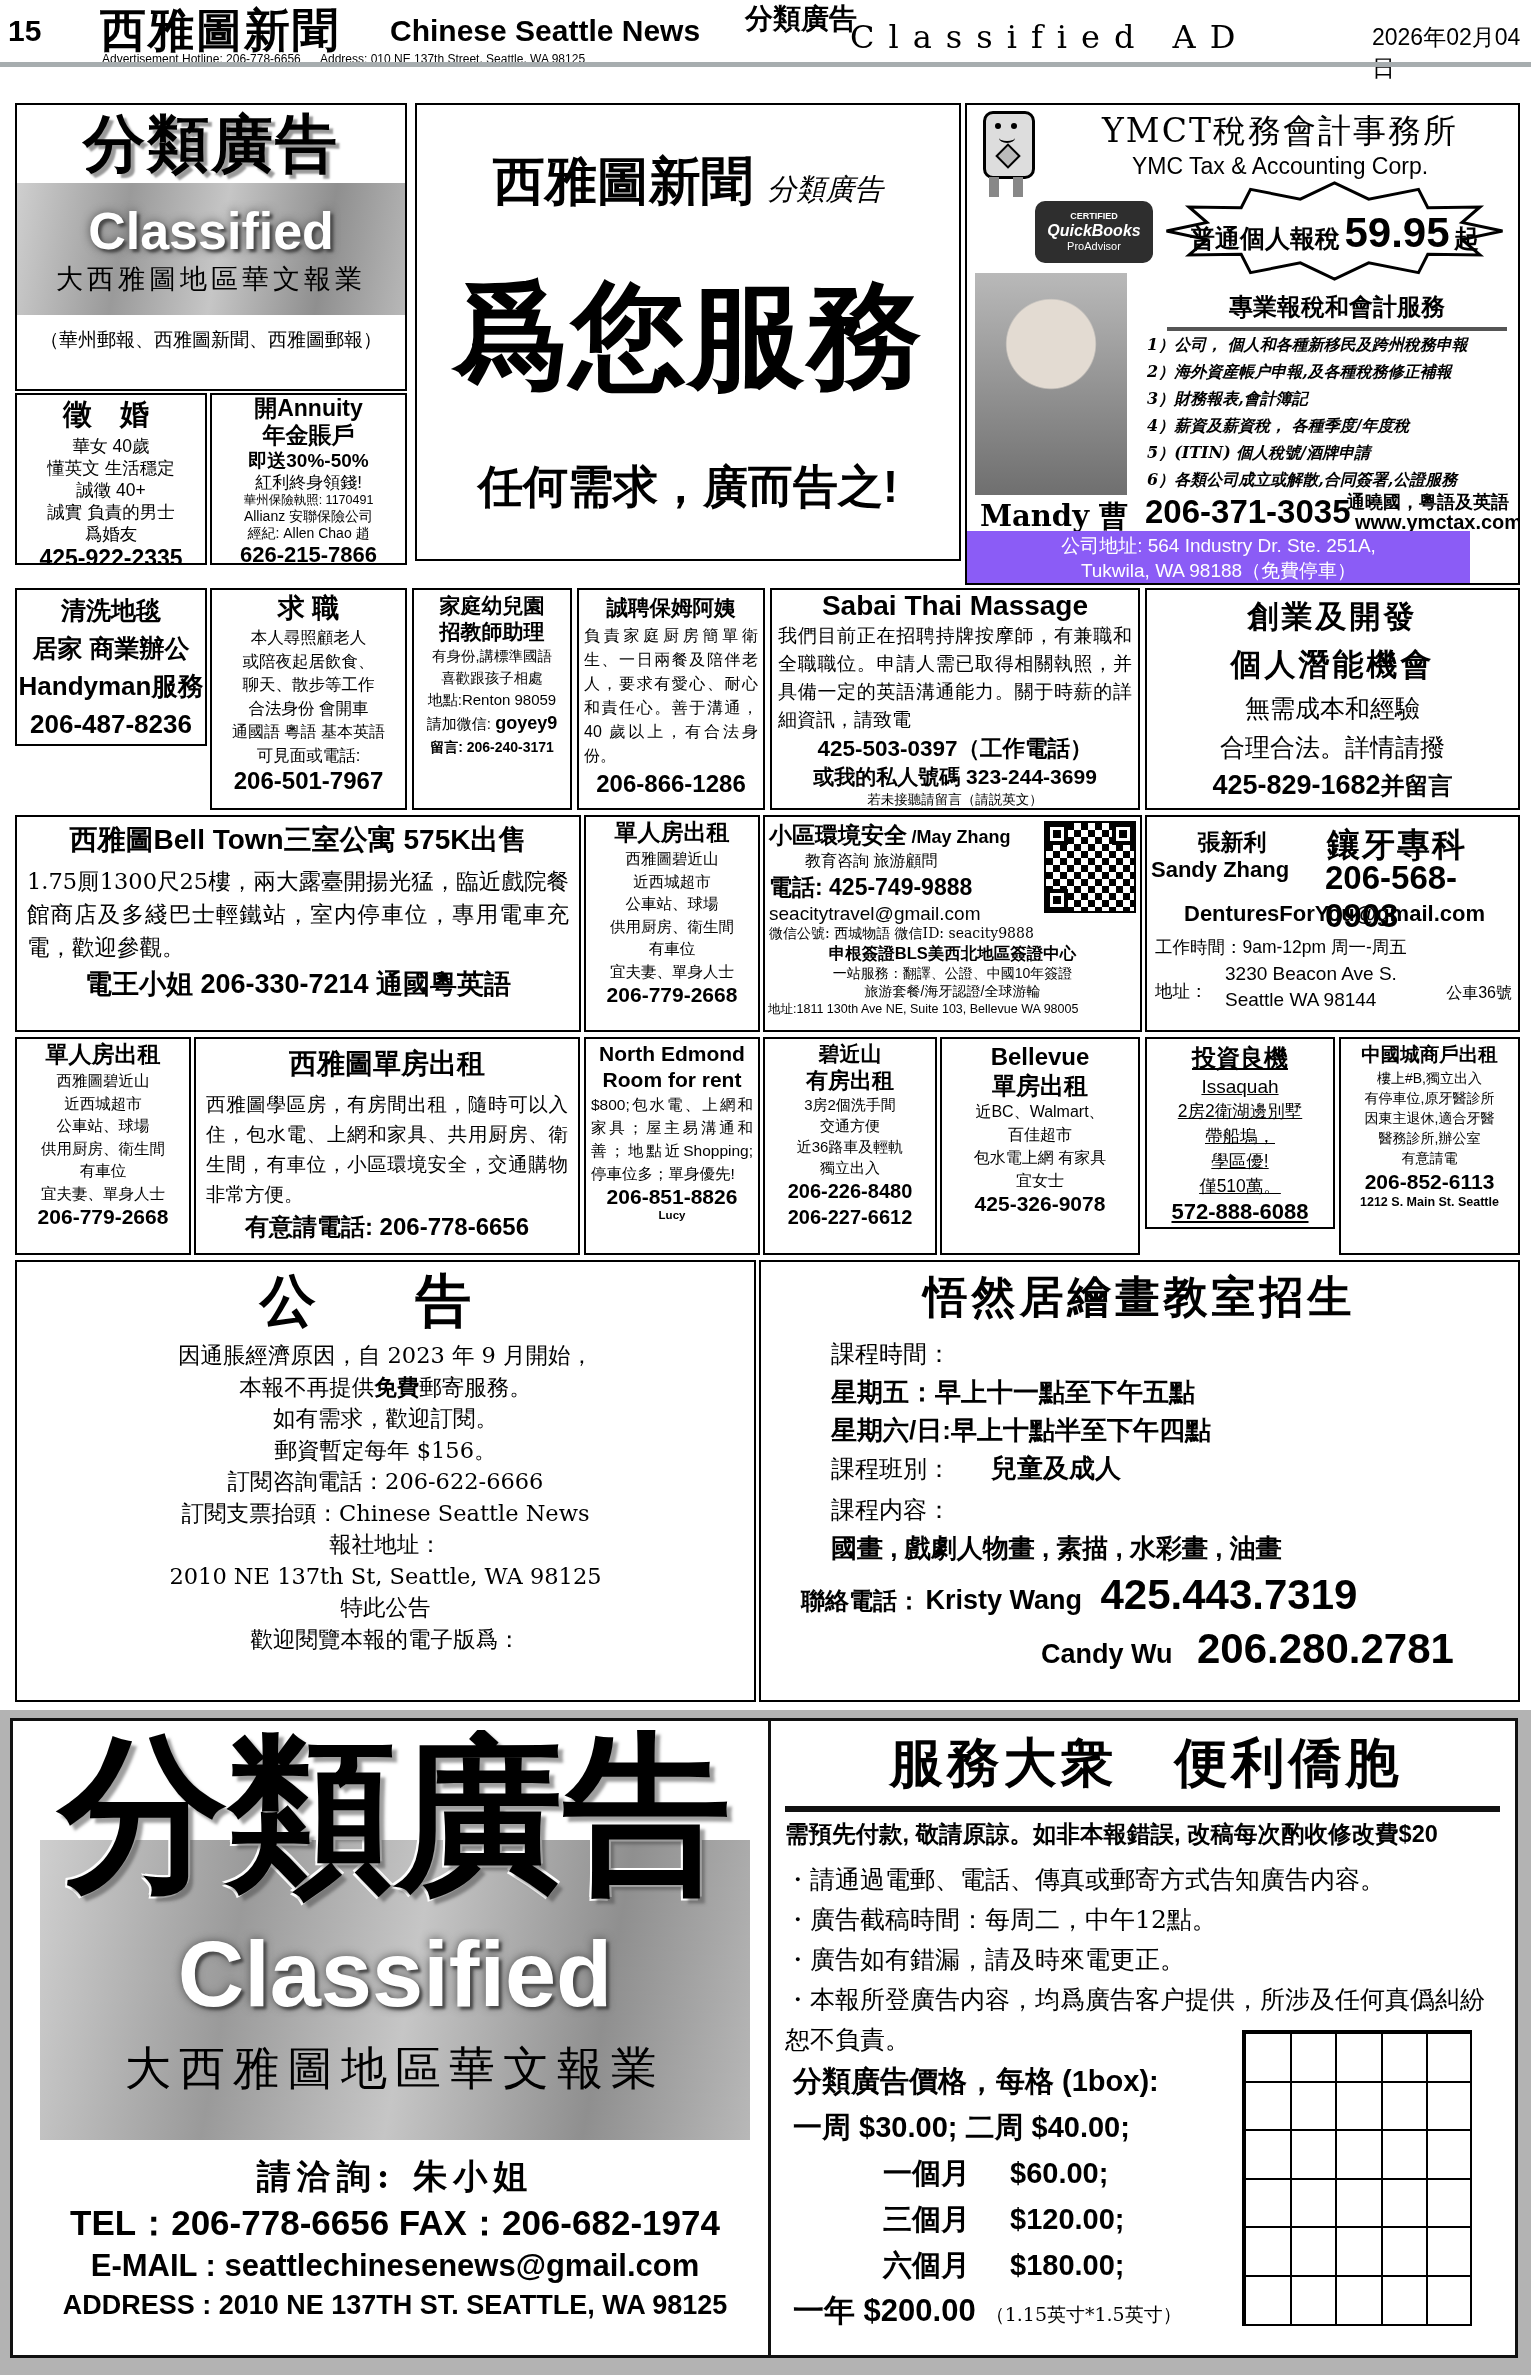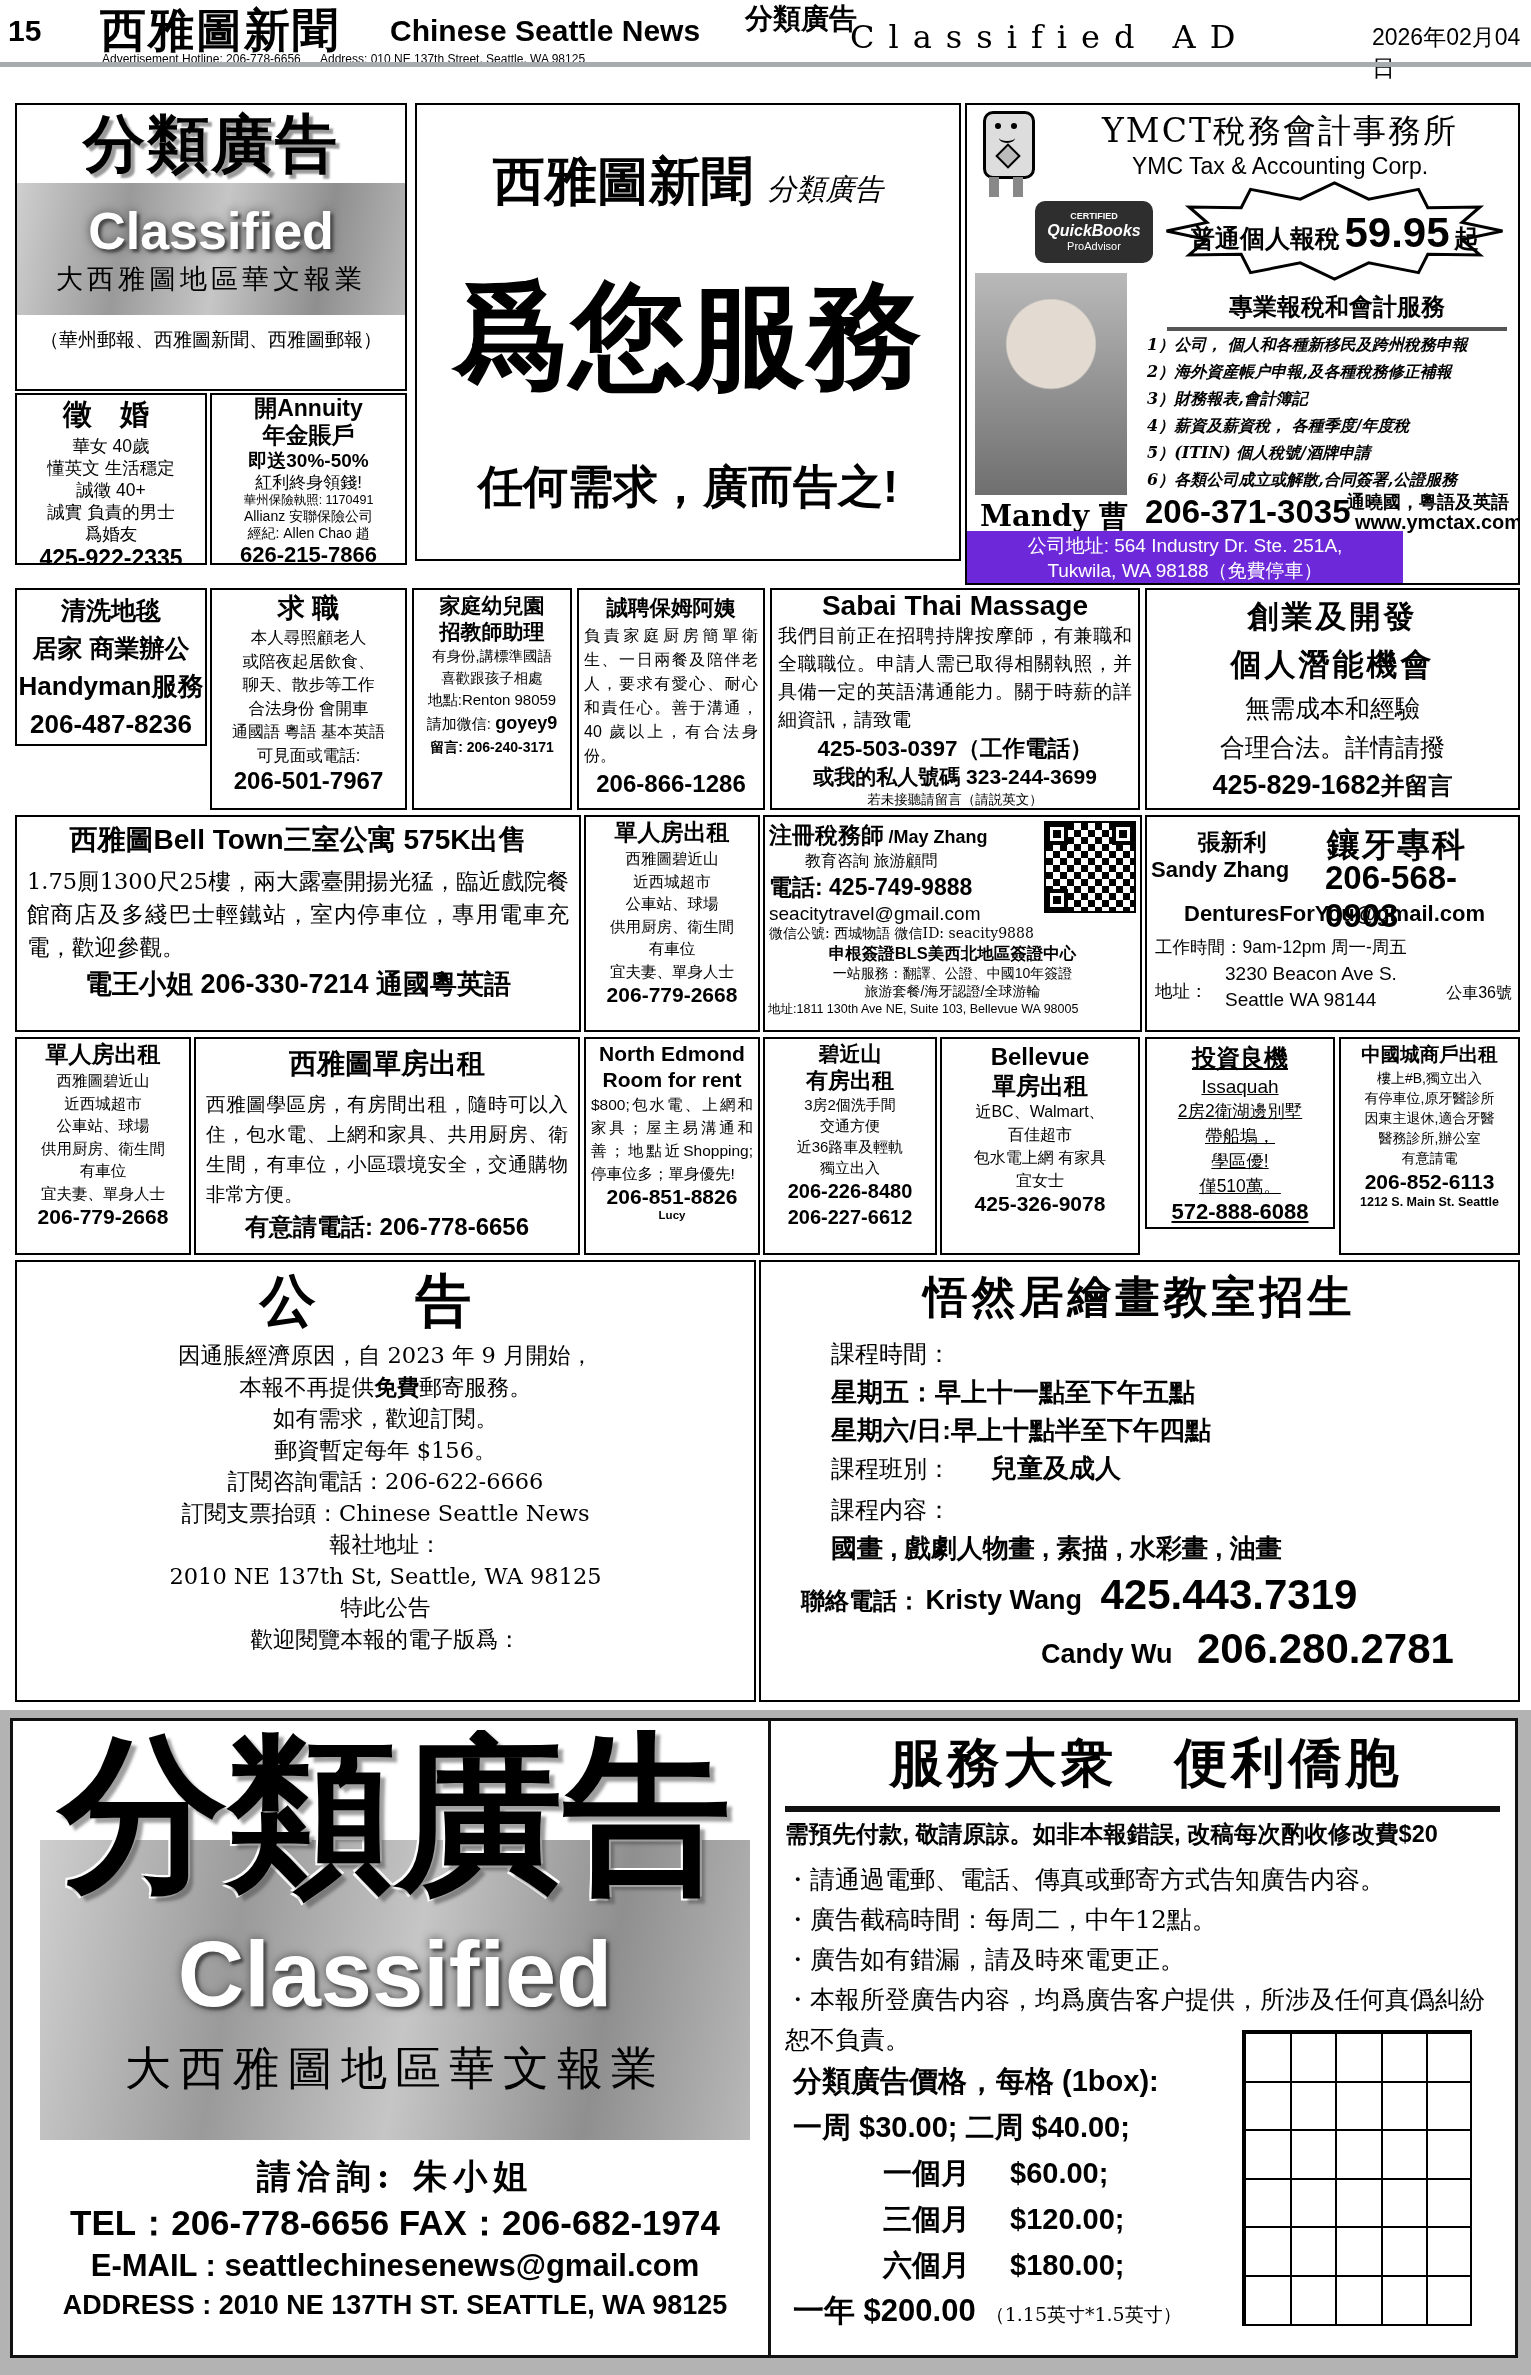--- a/index.html
+++ b/index.html
@@ -100,21 +100,21 @@
       <div>1）公司， 個人和各種新移民及跨州稅務申報</div>
       <div>2）海外資産帳户申報,及各種稅務修正補報</div>
       <div>3）財務報表,會計簿記</div>
       <div>4）薪資及薪資稅， 各種季度/年度稅</div>
       <div>5）(ITIN) 個人稅號/酒牌申請</div>
       <div>6）各類公司成立或解散,合同簽署,公證服務</div>
     </div>
     <div class="abs b" style="left:178px;top:388px;font-size:33px;">206-371-3035</div>
     <div class="abs b" style="left:380px;top:385px;font-size:18px;">通曉國，粵語及英語</div>
     <div class="abs b" style="left:388px;top:406px;font-size:20px;">www.ymctax.com</div>
-    <div class="abs ctr" style="left:0;top:426px;width:436px;height:52px;background:#6d28d9;color:#fff;font-size:19px;line-height:25px;padding-top:2px;">
+    <div class="abs ctr" style="left:0;top:426px;width:503px;height:52px;background:#8b5cf6;color:#fff;font-size:19px;line-height:25px;padding-top:2px;">
       <div>公司地址: 564 Industry Dr. Ste. 251A,</div>
       <div>Tukwila, WA 98188（免費停車）</div>
     </div>
   </div>
 
   <div class="ad" style="left:15px;top:393px;width:192px;height:172px;">
     <div class="b" style="font-size:29px;letter-spacing:10px;">徵  婚</div>
     <div style="font-size:17.5px;line-height:22px;">華女 40歲</div>
     <div style="font-size:17.5px;line-height:22px;">懂英文 生活穩定</div>
     <div style="font-size:17.5px;line-height:22px;">誠徵 40+</div>
@@ -197,21 +197,21 @@
     <div style="font-size:15.5px;line-height:22.5px;">宜夫妻、單身人士</div>
     <div class="b" style="font-size:21px;">206-779-2668</div>
   </div>
   <div class="ad" style="left:763px;top:815px;width:379px;height:217px;text-align:left;">
     <div class="abs qr" style="right:4px;top:4px;width:92px;height:92px;">
       <div class="finder" style="left:0;top:0;"></div>
       <div class="finder" style="right:0;top:0;"></div>
       <div class="finder" style="left:0;bottom:0;"></div>
     </div>
     <div style="padding:3px 4px 0 4px;">
-      <span class="b" style="font-size:23px;">注冊稅務師</span>
+      <span class="b" style="font-size:23px;">小區環境安全</span>
       <span class="b" style="font-size:18px;">/May Zhang</span>
     </div>
     <div style="font-size:16px;padding-left:40px;">教育咨詢 旅游顧問</div>
     <div class="b" style="font-size:23px;padding-left:4px;">電話: 425-749-9888</div>
     <div style="font-size:19px;padding-left:4px;">seacitytravel@gmail.com</div>
     <div class="serif" style="font-size:14px;padding-left:4px;">微信公號: 西城物語  微信ID: seacity9888</div>
     <div class="b ctr" style="font-size:16.5px;">申根簽證BLS美西北地區簽證中心</div>
     <div class="ctr" style="font-size:14px;">一站服務：翻譯、公證、中國10年簽證</div>
     <div class="ctr" style="font-size:14px;">旅游套餐/海牙認證/全球游輪</div>
     <div style="font-size:12.5px;padding-left:3px;">地址:1811 130th Ave NE, Suite 103, Bellevue WA 98005</div>

